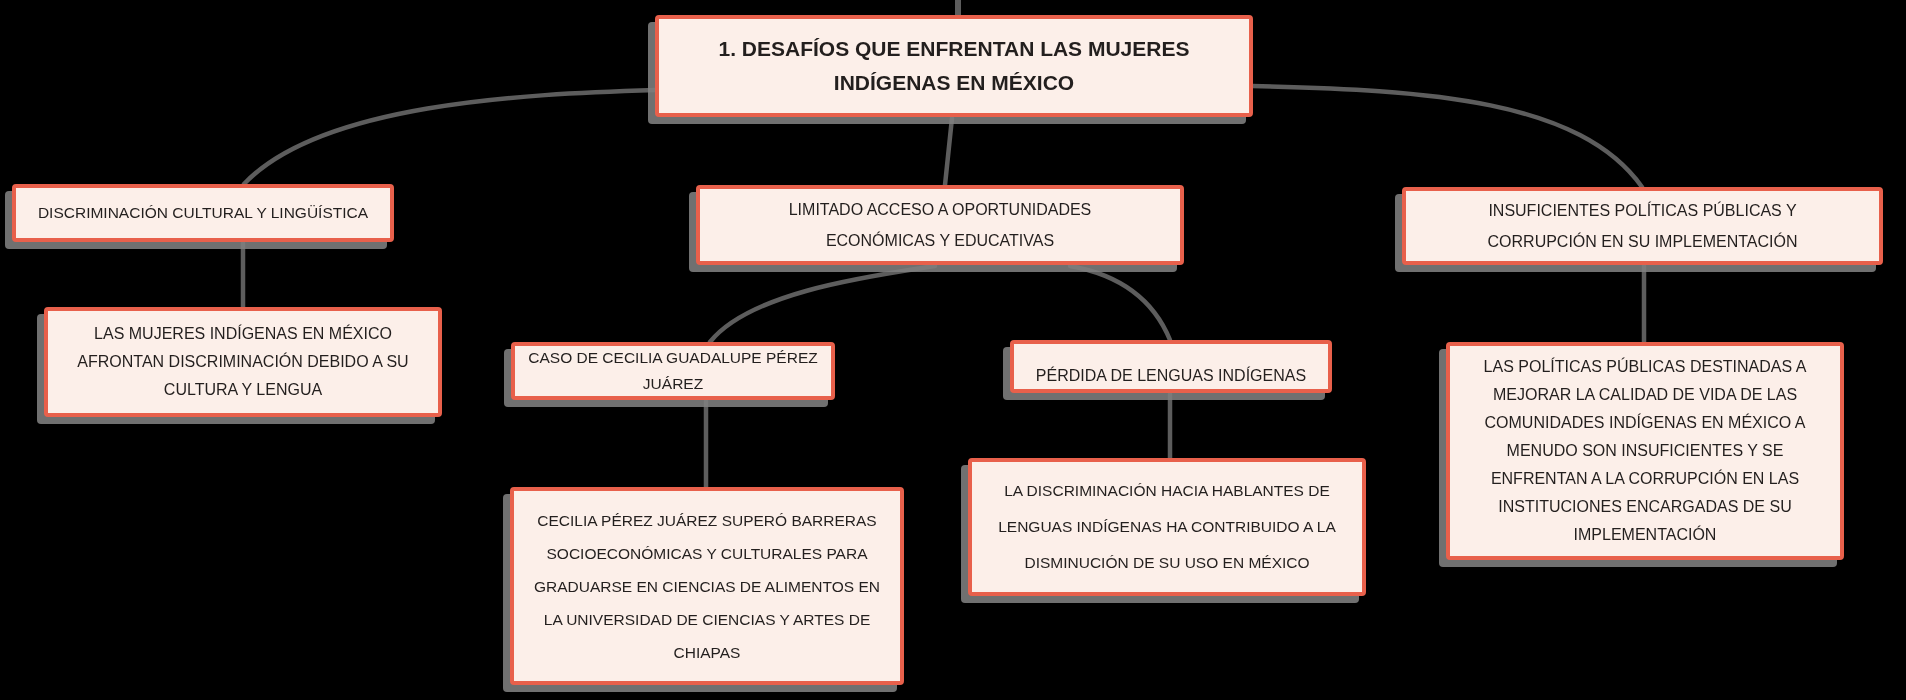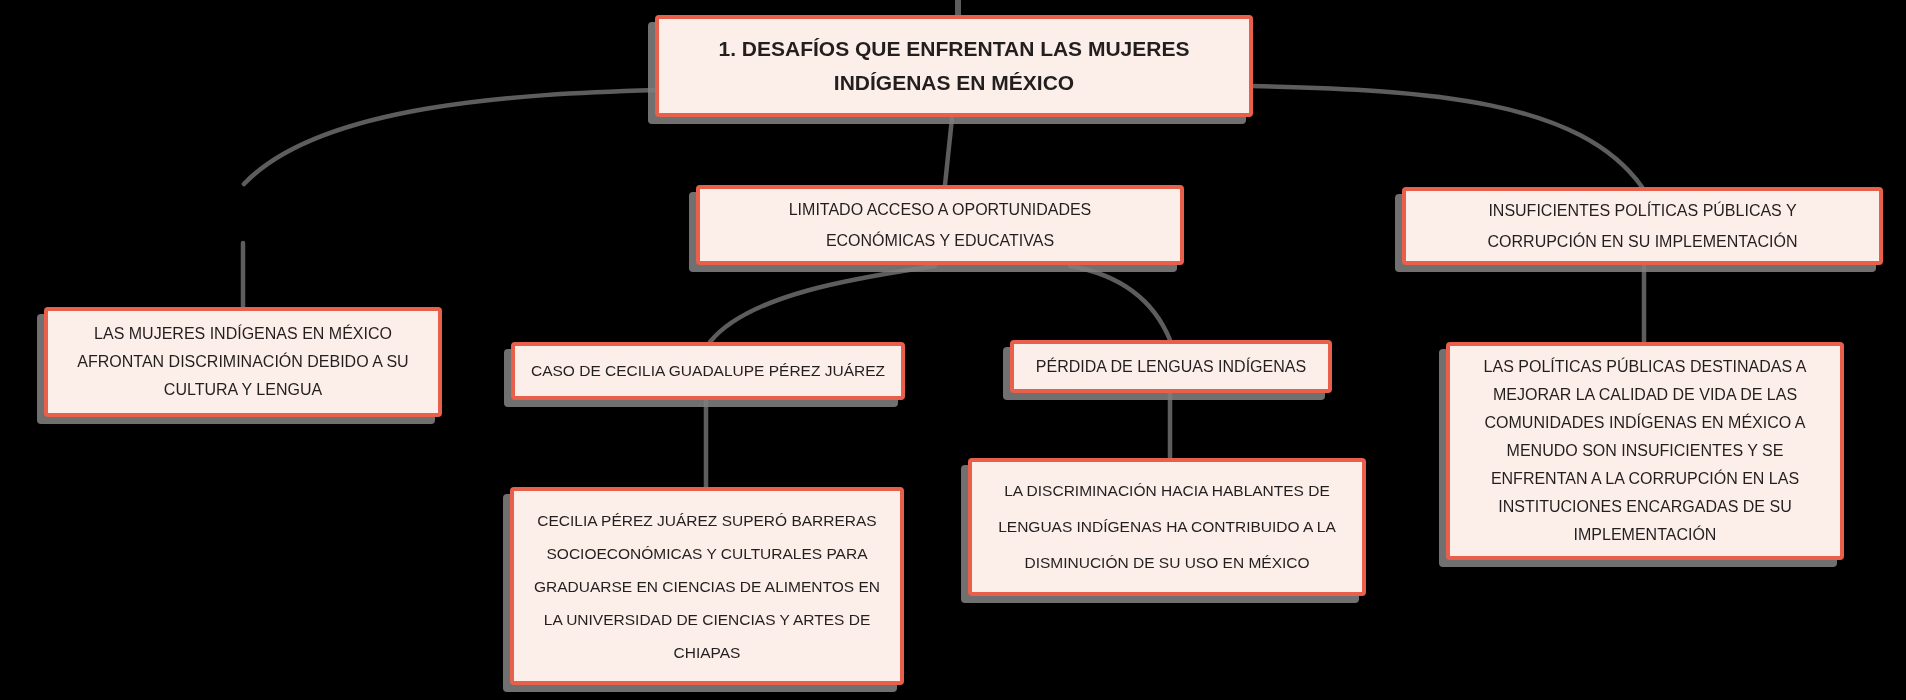--- a/index.html
+++ b/index.html
@@ -25,23 +25,23 @@
     color:var(--node_text);
     display:flex;align-items:center;justify-content:center;
     text-align:center;white-space:pre-line;
     font-size:16px;line-height:26px;font-weight:400;
   }
   .node span{display:block;width:100%;}
   #n-root{left:655px;top:15px;width:598px;height:102px;font-weight:700;font-size:21px;line-height:34px;padding:0 12px;}
   #n-disc{left:12px;top:184px;width:382px;height:58px;font-size:15.5px;padding:0 4px;}
   #n-muj{left:44px;top:307px;width:398px;height:110px;line-height:28px;padding:0 10px;}
   #n-lim{left:696px;top:185px;width:488px;height:80px;line-height:31px;padding:0 14px;}
-  #n-caso{left:511px;top:342px;width:394px;height:58px;font-size:15.5px;padding:0 4px;}
+  #n-caso{left:511px;top:342px;width:324px;height:58px;font-size:15.5px;padding:0 4px;}
   #n-cec{left:510px;top:487px;width:394px;height:198px;font-size:15.5px;line-height:33px;padding:0 0;}
-  #n-perd{left:1010px;top:340px;width:322px;height:53px;padding:0 8px;}
+  #n-perd{left:1010px;top:340px;width:322px;height:53px;padding:0 8px;align-items:flex-end;}
   #n-ladis{left:968px;top:458px;width:398px;height:138px;font-size:15.5px;line-height:36px;padding:6px 12px;}
   #n-insuf{left:1402px;top:187px;width:481px;height:78px;line-height:31px;padding:0 14px;}
   #n-pol{left:1446px;top:342px;width:398px;height:218px;line-height:28px;padding:0 12px;}
   .wire{stroke:var(--connector);stroke-width:4.5;fill:none;stroke-linecap:round;}
   .wire-thick{stroke:var(--connector);stroke-width:6;fill:none;}
 </style>
 </head>
 <body>
 
 <div id="canvas">
@@ -57,20 +57,23 @@
     <path class="wire" d="M 706 401 L 706 487"></path>
     <path class="wire" d="M 1170 394 L 1170 458"></path>
     <path class="wire" d="M 1644 266 L 1644 342"></path>
   </svg>
 
   <div class="node" id="n-root">
     <span>1. DESAFÍOS QUE ENFRENTAN LAS MUJERES
 INDÍGENAS EN MÉXICO</span>
   </div>
 
+  <div class="node" id="n-disc">
+    <span>DISCRIMINACIÓN CULTURAL Y LINGÜÍSTICA</span>
+  </div>
 
   <div class="node" id="n-muj">
     <span>LAS MUJERES INDÍGENAS EN MÉXICO
 AFRONTAN DISCRIMINACIÓN DEBIDO A SU
 CULTURA Y LENGUA</span>
   </div>
 
   <div class="node" id="n-lim">
     <span>LIMITADO ACCESO A OPORTUNIDADES
 ECONÓMICAS Y EDUCATIVAS</span>

